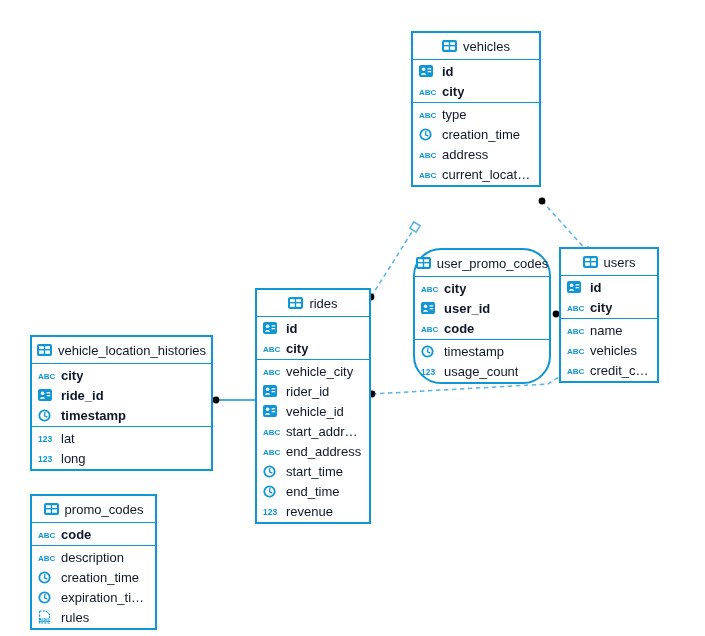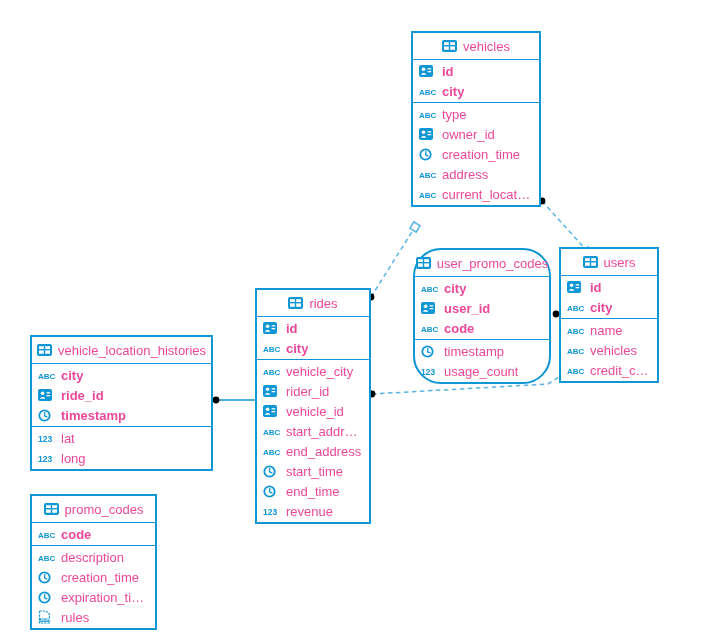--- a/index.html
+++ b/index.html
@@ -3,21 +3,21 @@
 <meta charset="utf-8">
 <style>
   html,body{margin:0;padding:0;background:#ffffff;}
   body{font-family:"Liberation Sans",sans-serif;-webkit-font-smoothing:antialiased;}
   #canvas{position:relative;width:705px;height:636px;background:#fff;overflow:hidden;}
   #connectors{position:absolute;left:0;top:0;z-index:1;}
   .tbl{
     position:absolute;z-index:2;background:#fff;
     border:2px solid var(--accent);
     box-sizing:border-box;
-    font-size:13px;color:#ec4899;
+    font-size:13px;color:#0f172a;
     cursor:default;
   }
   .thead{
     height:26px;display:flex;align-items:center;justify-content:center;gap:6px;
     border-bottom:1.5px solid var(--accent);
     font-weight:500;
   }
   .sec{padding:1px 0;}
   .sec.keys{border-bottom:1.5px solid var(--accent);}
   .row{height:20px;display:flex;align-items:center;padding:0 6px;gap:5px;white-space:nowrap;}
@@ -95,32 +95,20 @@
         <div class="row">
           <span class="ficon">
             <svg width="18" height="11" viewBox="0 0 18 11">
               <text x="0" y="9" font-family="Liberation Sans,sans-serif" font-size="8" font-weight="700" fill="#0f96d4">ABC</text>
             </svg>
           </span>
           <span class="fname">type</span>
         </div>
         <div class="row">
           <span class="ficon">
-            <svg width="14" height="12" viewBox="0 0 14 12">
-              <rect width="14" height="12" rx="2" fill="#0f96d4"></rect>
-              <circle cx="4.6" cy="4.3" r="1.8" fill="#fff"></circle>
-              <path d="M2 9.8 C2.4 7.4 6.8 7.4 7.2 9.8 Z" fill="#fff"></path>
-              <rect x="8.6" y="3.2" width="3.6" height="1.3" fill="#fff"></rect>
-              <rect x="8.6" y="6" width="3.6" height="1.3" fill="#fff"></rect>
-            </svg>
-          </span>
-          <span class="fname">owner_id</span>
-        </div>
-        <div class="row">
-          <span class="ficon">
             <svg width="13" height="13" viewBox="0 0 13 13">
               <circle cx="6.5" cy="6.5" r="5.2" fill="#fff" stroke="#0f96d4" stroke-width="1.8"></circle>
               <path d="M6.5 6.8 L6.9 3.4 M6.5 6.8 L8.9 7.9" stroke="#0f96d4" stroke-width="1.3" stroke-linecap="round" fill="none"></path>
             </svg>
           </span>
           <span class="fname">creation_time</span>
         </div>
         <div class="row">
           <span class="ficon">
             <svg width="18" height="11" viewBox="0 0 18 11">

